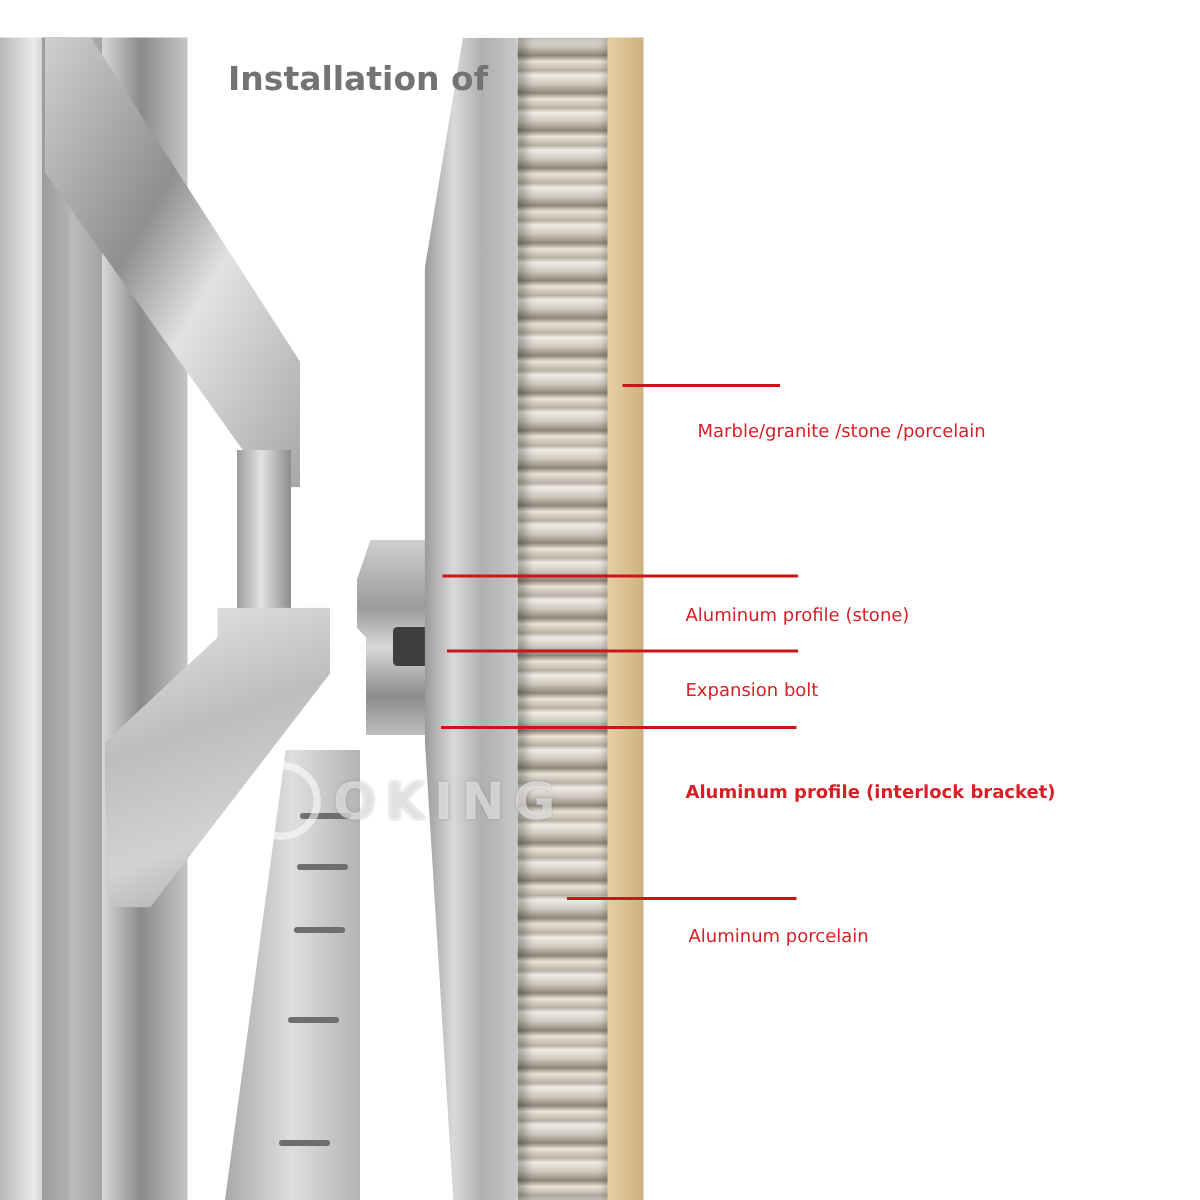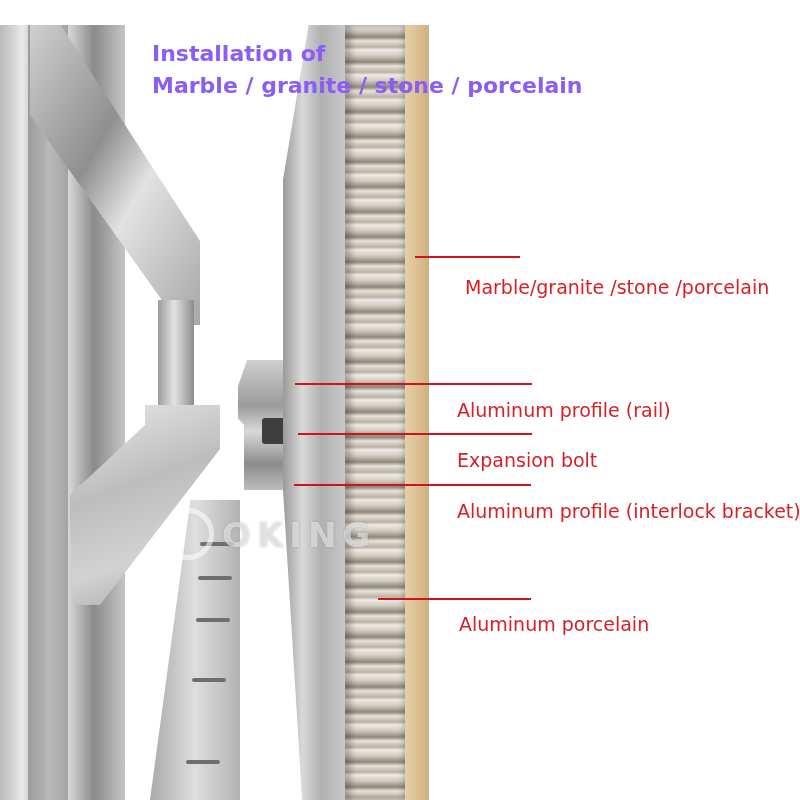--- a/index.html
+++ b/index.html
@@ -68,28 +68,28 @@
     }
     .watermark-logo {
       left: 162px; top: 508px; width: 52px; height: 52px; border-radius: 50%;
       border: 5px solid rgba(255,255,255,.55); box-sizing: border-box;
     }
 
     
     .title {
       left: 152px; top: 38px; width: 470px;
       font-family: "DejaVu Sans", sans-serif; font-weight: bold;
-      font-size: 22px; line-height: 32px; color: #8b5cf6;
+      font-size: 22px; line-height: 32px; color: #737373;
     }
     .title div { white-space: nowrap; }
 
     
     .leader { height: 2px; background: #d0121b; }
     .label {
-      font-family: "DejaVu Sans", sans-serif; font-size: 19px;
+      font-family: "DejaVu Sans", sans-serif; font-size: 12px;
       color: #d81e26; white-space: nowrap; line-height: 20px;
     }
   </style>
 </head>
 <body>
 
 <div class="abs frame-left"></div>
 <div class="abs frame-left-edge"></div>
 <div class="abs frame-diag"></div>
 <div class="abs frame-vertical"></div>
@@ -105,29 +105,28 @@
 <div class="abs bolt"></div>
 <div class="abs panel-plate"></div>
 <div class="abs honeycomb"></div>
 <div class="abs stone-face"></div>
 
 <div class="abs watermark-logo"></div>
 <div class="abs watermark" style="padding-left:62px;">OKING</div>
 
 <div class="abs title">
   <div>Installation of</div>
-  <div>Marble / granite / stone / porcelain</div>
 </div>
 
 <div class="abs leader" style="left:415px;top:256px;width:105px;"></div>
 <div class="abs label" style="left:465px;top:277px;">Marble/granite /stone /porcelain</div>
 
 <div class="abs leader" style="left:295px;top:383px;width:237px;"></div>
-<div class="abs label" style="left:457px;top:400px;">Aluminum profile (rail)</div>
+<div class="abs label" style="left:457px;top:400px;">Aluminum profile (stone)</div>
 
 <div class="abs leader" style="left:298px;top:433px;width:234px;"></div>
 <div class="abs label" style="left:457px;top:450px;text-align:right;">Expansion bolt</div>
 
 <div class="abs leader" style="left:294px;top:484px;width:237px;"></div>
-<div class="abs label" style="left:457px;top:501px;">Aluminum profile (interlock bracket)</div>
+<div class="abs label" style="left:457px;top:518px;font-weight:bold;">Aluminum profile (interlock bracket)</div>
 
 <div class="abs leader" style="left:378px;top:598px;width:153px;"></div>
 <div class="abs label" style="left:459px;top:614px;">Aluminum porcelain</div>
 
 </body></html>

